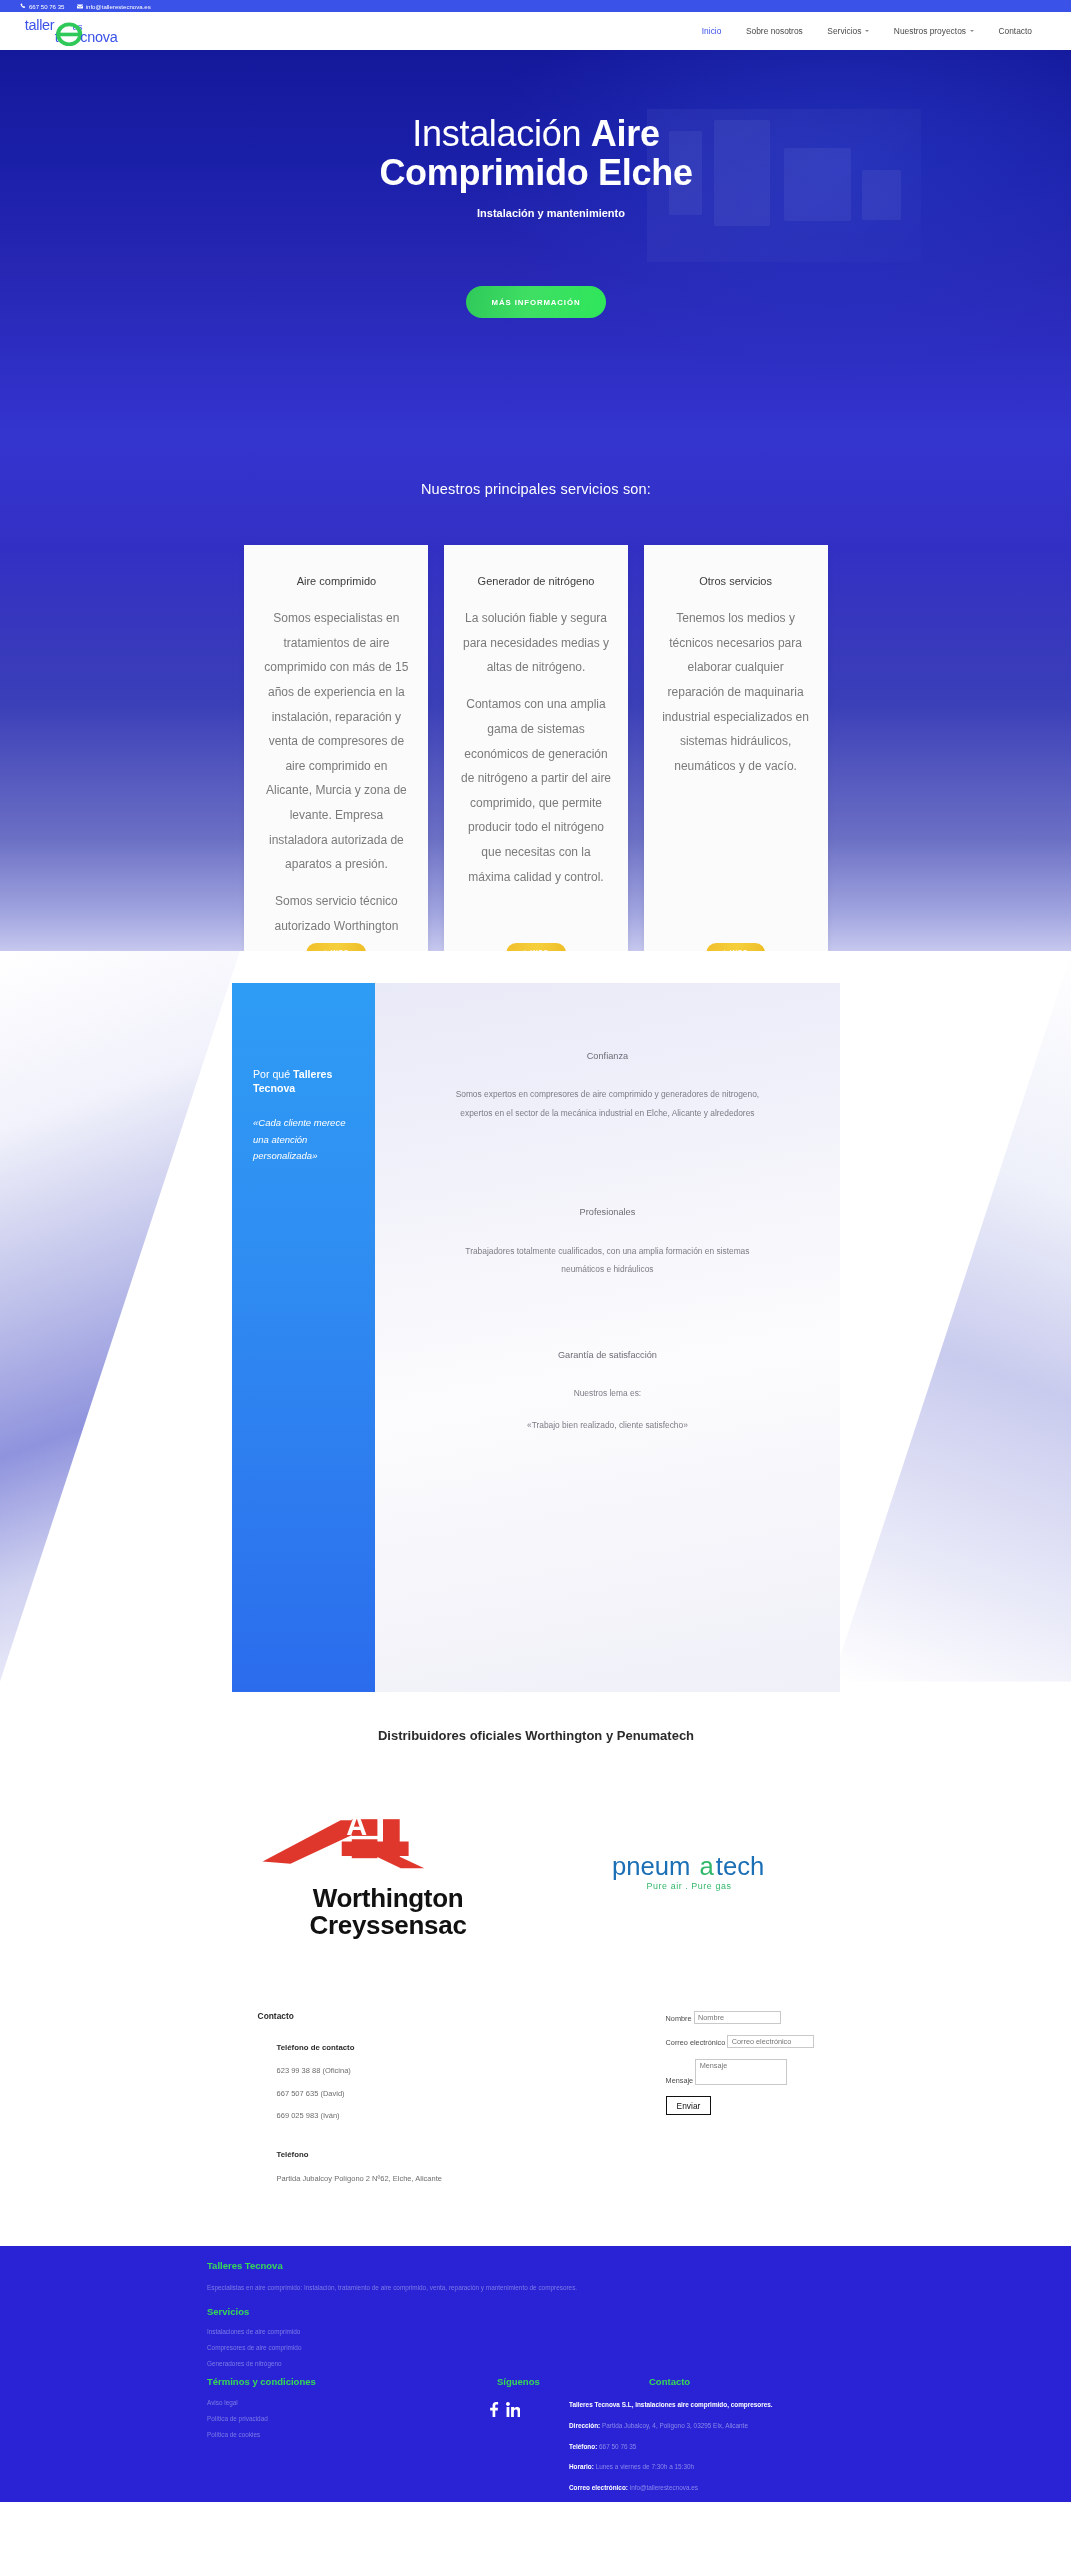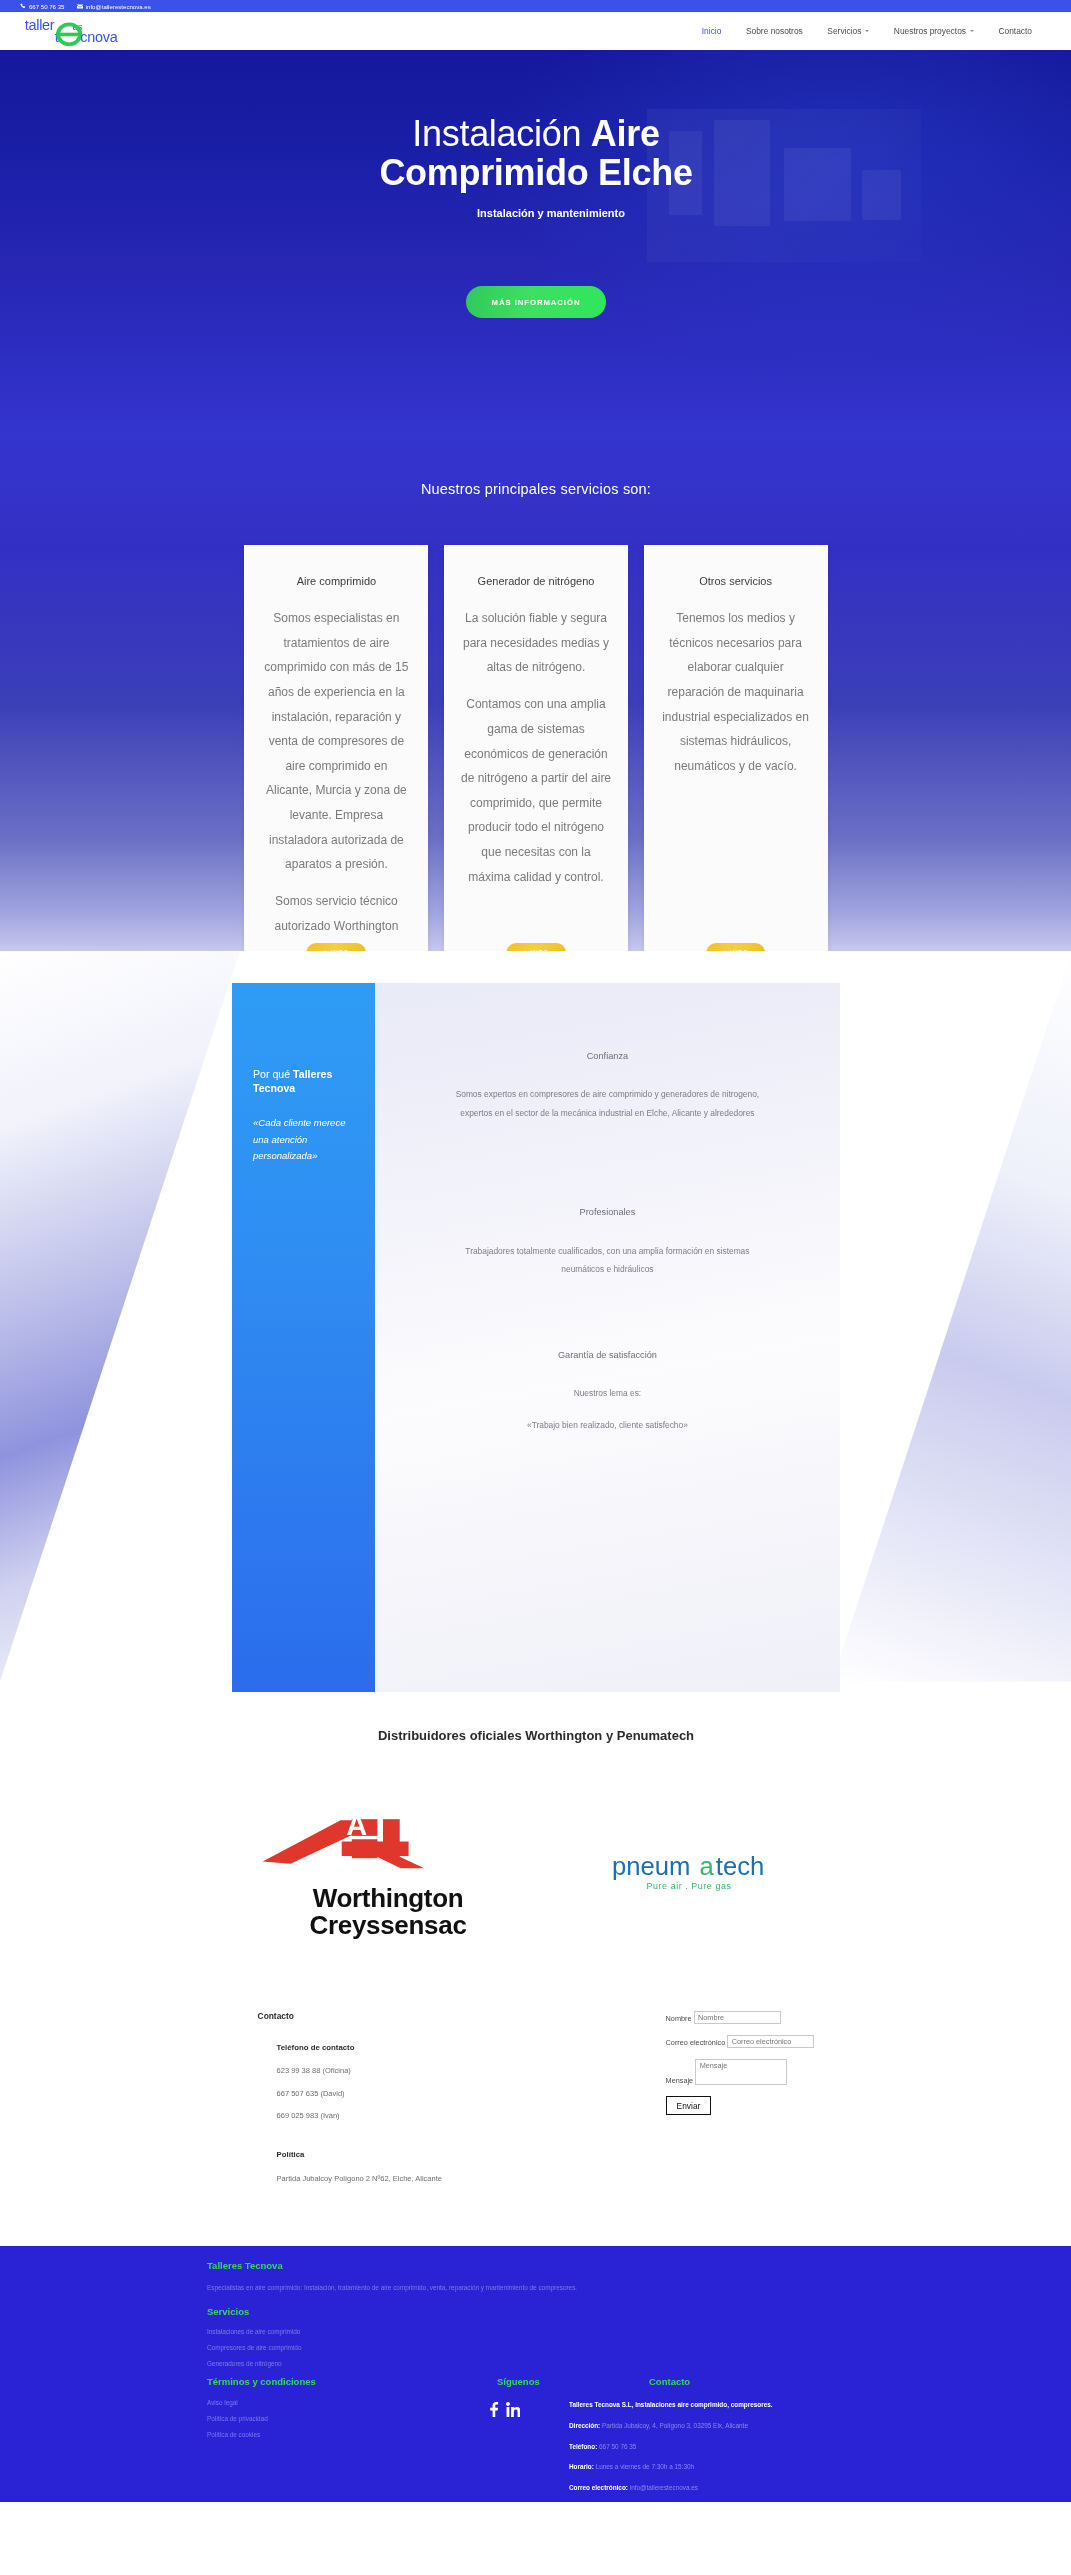--- a/index.html
+++ b/index.html
@@ -467,21 +467,21 @@
 
 <section class="contact">
   <div class="contact-left">
     <div class="c-h">Contacto</div>
     <div class="sub">
       <div class="c-sh">Teléfono de contacto</div>
       <div class="c-li">623 99 38 88 (Oficina)</div>
       <div class="c-li">667 507 635 (David)</div>
       <div class="c-li">669 025 983 (Iván)</div>
       <div class="c-space"></div>
-      <div class="c-sh">Política</div>
+      <div class="c-sh">Teléfono</div>
       <div class="c-li">Partida Jubalcoy Polígono 2 Nº62, Elche, Alicante</div>
     </div>
   </div>
 
   <form class="contact-right">
     <div class="form-row">
       <label>Nombre</label>
       <input type="text" placeholder="Nombre" style="">
     </div>
     <div class="form-row">

